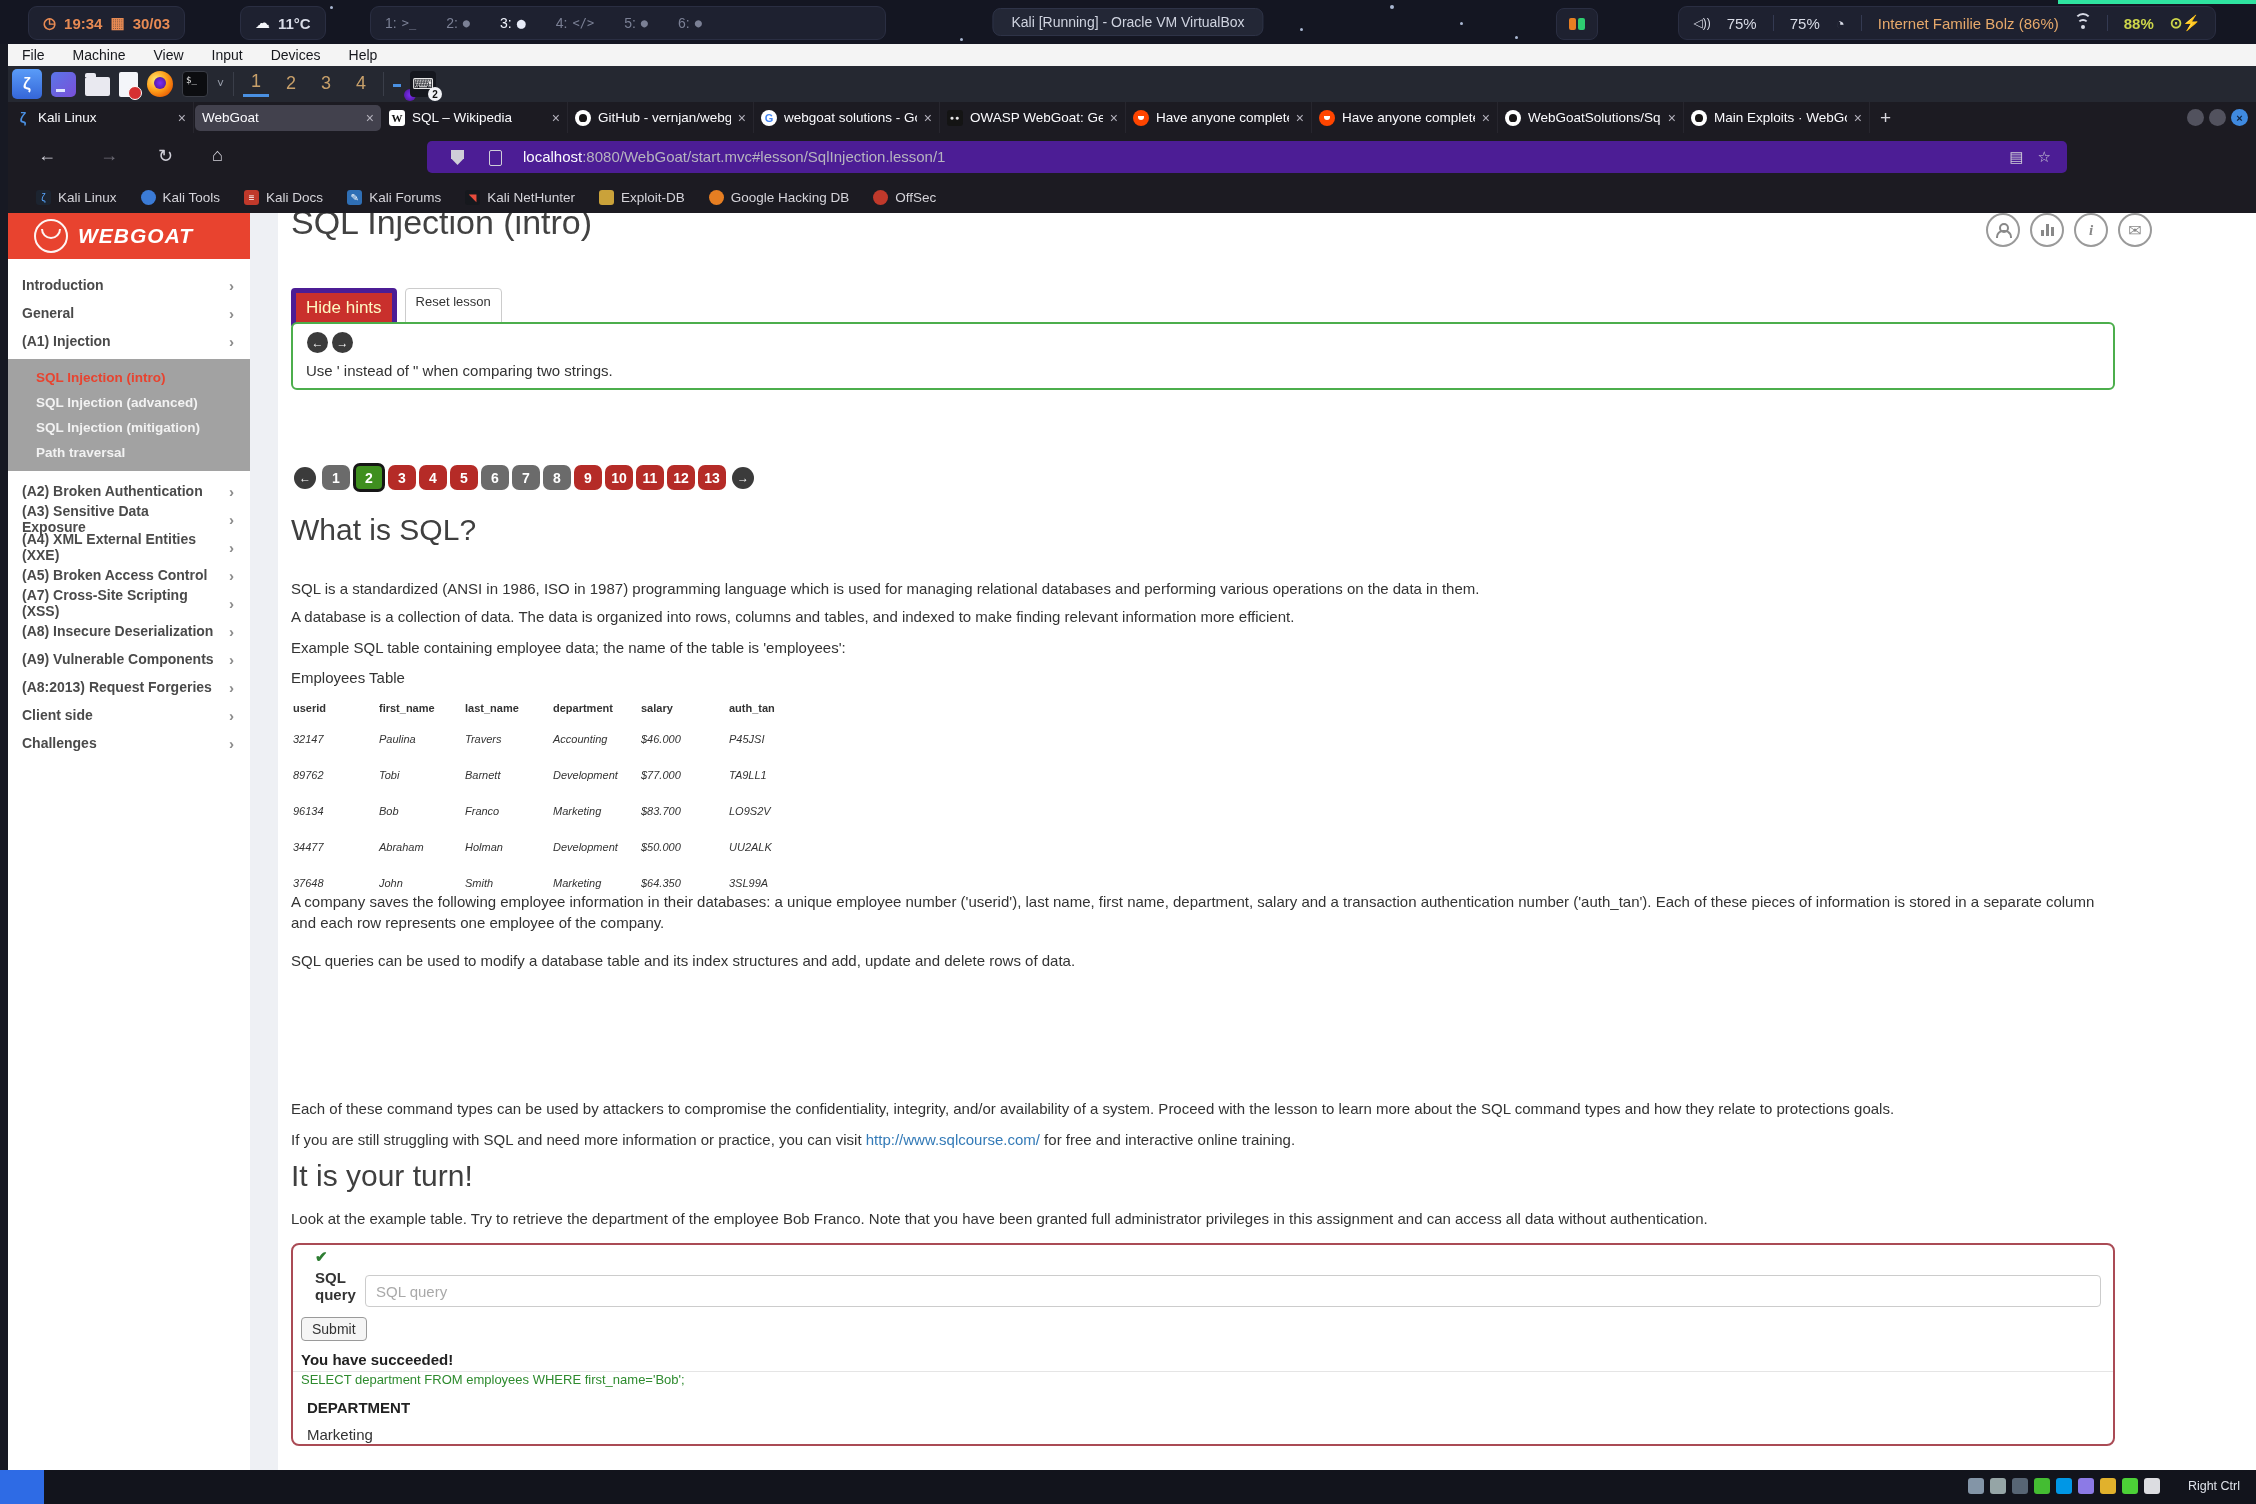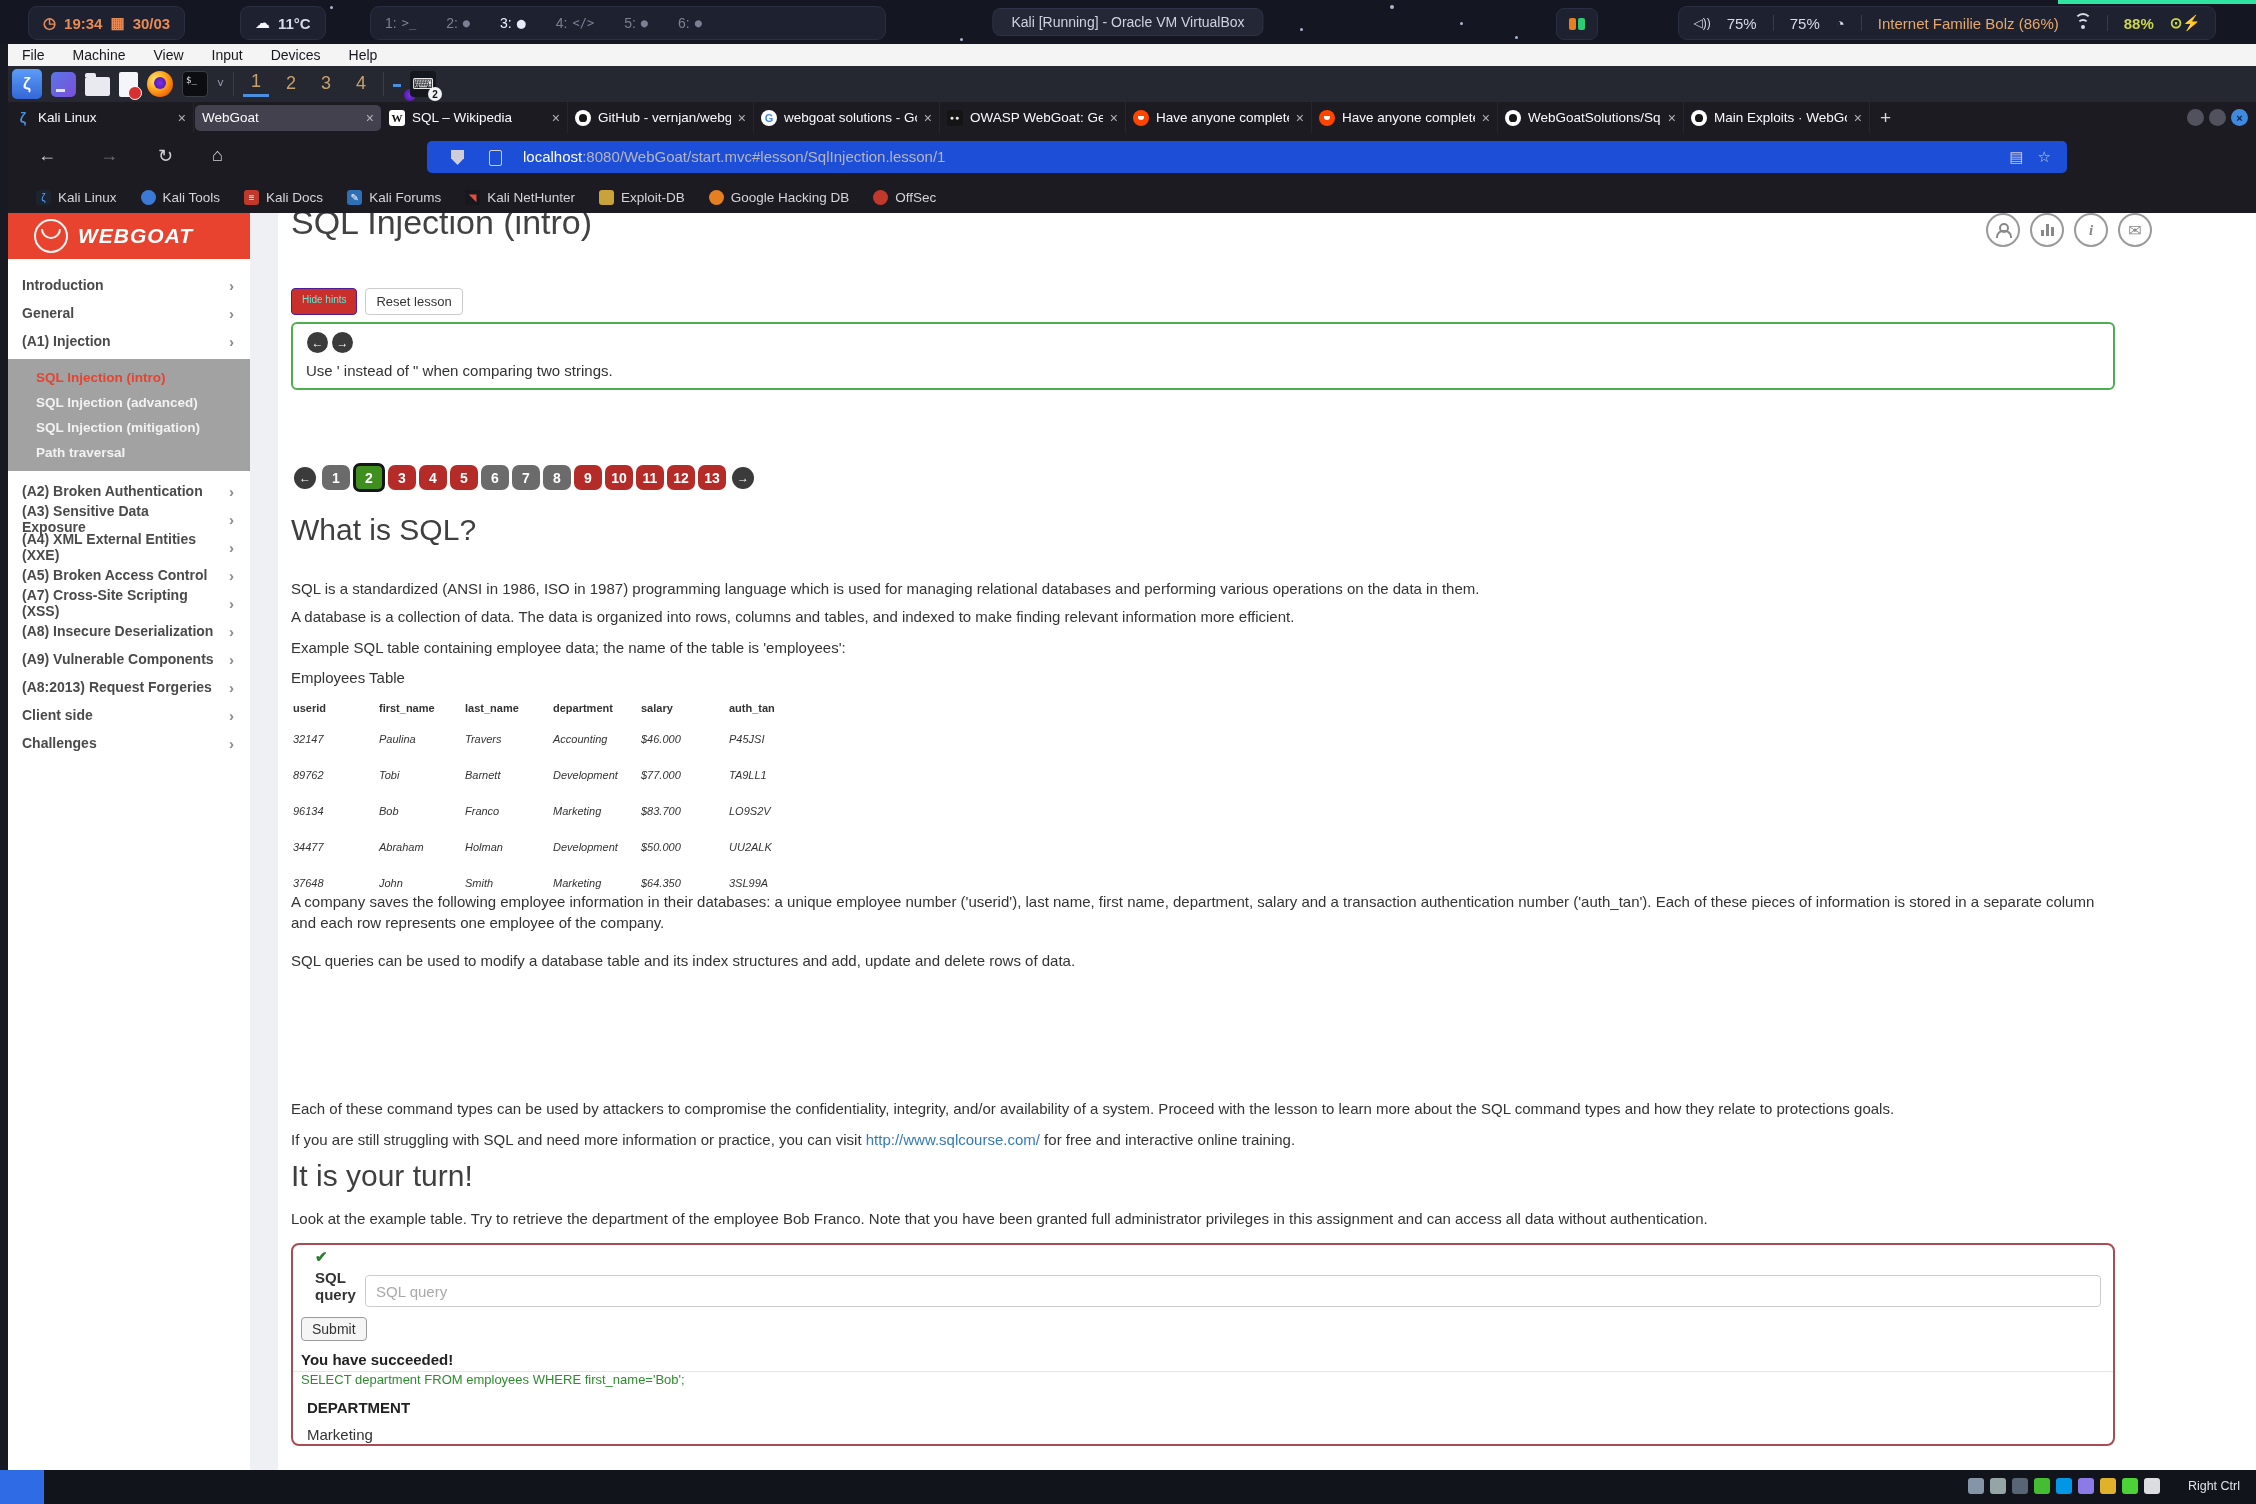--- a/index.html
+++ b/index.html
@@ -83,21 +83,21 @@
   .fav-reddit{background:#ff4500;border-radius:50%;position:relative;}
   .fav-reddit:after{content:"";width:6px;height:4px;border-radius:0 0 6px 6px;background:#fff;}
   .newtab{color:#d8d7de;font-size:19px;margin-left:10px;}
   .winctl{position:absolute;top:7px;right:8px;display:flex;gap:5px;align-items:center;}
   .wc{width:17px;height:17px;border-radius:50%;background:#52525e;}
   .wc.close{background:#3f8ae0;color:#10243f;font-size:11px;font-weight:bold;display:flex;align-items:center;justify-content:center;}
 
   
   .ff-urlbar{position:absolute;top:133px;left:8px;right:0;height:48px;background:#1c1b22;border-bottom:1px solid #0f0e14;}
   .navbtn{position:absolute;top:12px;color:#d0cfd8;font-size:18px;}
-  .urlfield{position:absolute;left:419px;top:8px;width:1640px;height:32px;background:#1d4ed8;border-radius:5px;}
+  .urlfield{position:absolute;left:419px;top:8px;width:1640px;height:32px;background:#4c1d95;border-radius:5px;}
   .shield{position:absolute;left:24px;top:9px;width:13px;height:15px;background:#cfced8;
         clip-path:polygon(0 0,100% 0,100% 55%,50% 100%,0 55%);}
   .pageico{position:absolute;left:62px;top:9px;width:11px;height:14px;border:1.5px solid #cfced8;border-radius:2px;}
   .urltext{position:absolute;left:96px;top:7px;font-size:15px;color:#b6b4bf;white-space:nowrap;}
   .urltext .host{color:#fbfbfe;}
   .url-right{position:absolute;right:16px;top:7px;display:flex;gap:14px;color:#d0cfd8;font-size:15px;}
 
   
   .ff-bookmarks{position:absolute;top:181px;left:8px;right:0;height:32px;background:#1c1b22;
         display:flex;align-items:center;gap:24px;padding-left:28px;font-size:13.5px;color:#d5d4da;z-index:5;}
@@ -126,21 +126,21 @@
   .profile-icons{position:absolute;top:0;right:104px;display:flex;gap:10px;}
   .pic{width:30px;height:30px;border:2px solid #9a9a9a;border-radius:50%;display:flex;align-items:center;justify-content:center;color:#888;}
   .p-person{position:relative;width:16px;height:16px;}
   .p-person i{position:absolute;left:4px;top:1px;width:6px;height:6px;border:2px solid #888;border-radius:50%;}
   .p-person u{position:absolute;left:1px;bottom:0;width:12px;height:6px;border:2px solid #888;border-bottom:none;border-radius:7px 7px 0 0;}
   .p-bars{display:flex;align-items:flex-end;gap:2px;height:12px;}
   .p-bars i{width:3px;background:#888;}
   .pic .i-txt{font-family:"Liberation Serif",serif;font-style:italic;font-weight:bold;font-size:15px;}
 
   .btnrow{position:absolute;left:13px;top:75px;display:flex;gap:8px;}
-  .btn-hide{background:var(--hide_hints_red,#c9302c);color:#5eead4;font-size:10px;padding:5px 10px;border-radius:4px;border:1px solid #4c1d95;}
+  .btn-hide{background:var(--hide_hints_red,#c9302c);color:#fef9c3;font-size:17px;padding:5px 10px;border-radius:4px;border:5px solid #4c1d95;}
   .btn-reset{background:#fff;color:#333;font-size:13px;padding:5px 10px;border-radius:4px;border:1px solid #ccc;}
 
   .hintbox{position:absolute;left:13px;top:109px;width:1820px;height:64px;border:2px solid var(--hint_border_green,#4cae4c);border-radius:6px;background:#fff;}
   .hint-arrows{position:absolute;left:14px;top:8px;display:flex;gap:4px;}
   .harrow{width:21px;height:21px;border-radius:50%;background:#3b3b3b;color:#fff;font-size:12px;display:flex;align-items:center;justify-content:center;}
   .hint-text{position:absolute;left:13px;top:38px;font-size:15px;color:#333;}
 
   .pagination{position:absolute;left:13px;top:250px;display:flex;align-items:center;gap:3px;}
   .pg-arrow{width:22px;height:22px;border-radius:50%;background:#3b3b3b;color:#fff;font-size:12px;display:flex;align-items:center;justify-content:center;margin:0 3px;}
   .pg{width:28px;height:25px;border-radius:7px;color:#fff;font-weight:bold;font-size:14px;display:flex;align-items:center;justify-content:center;}

